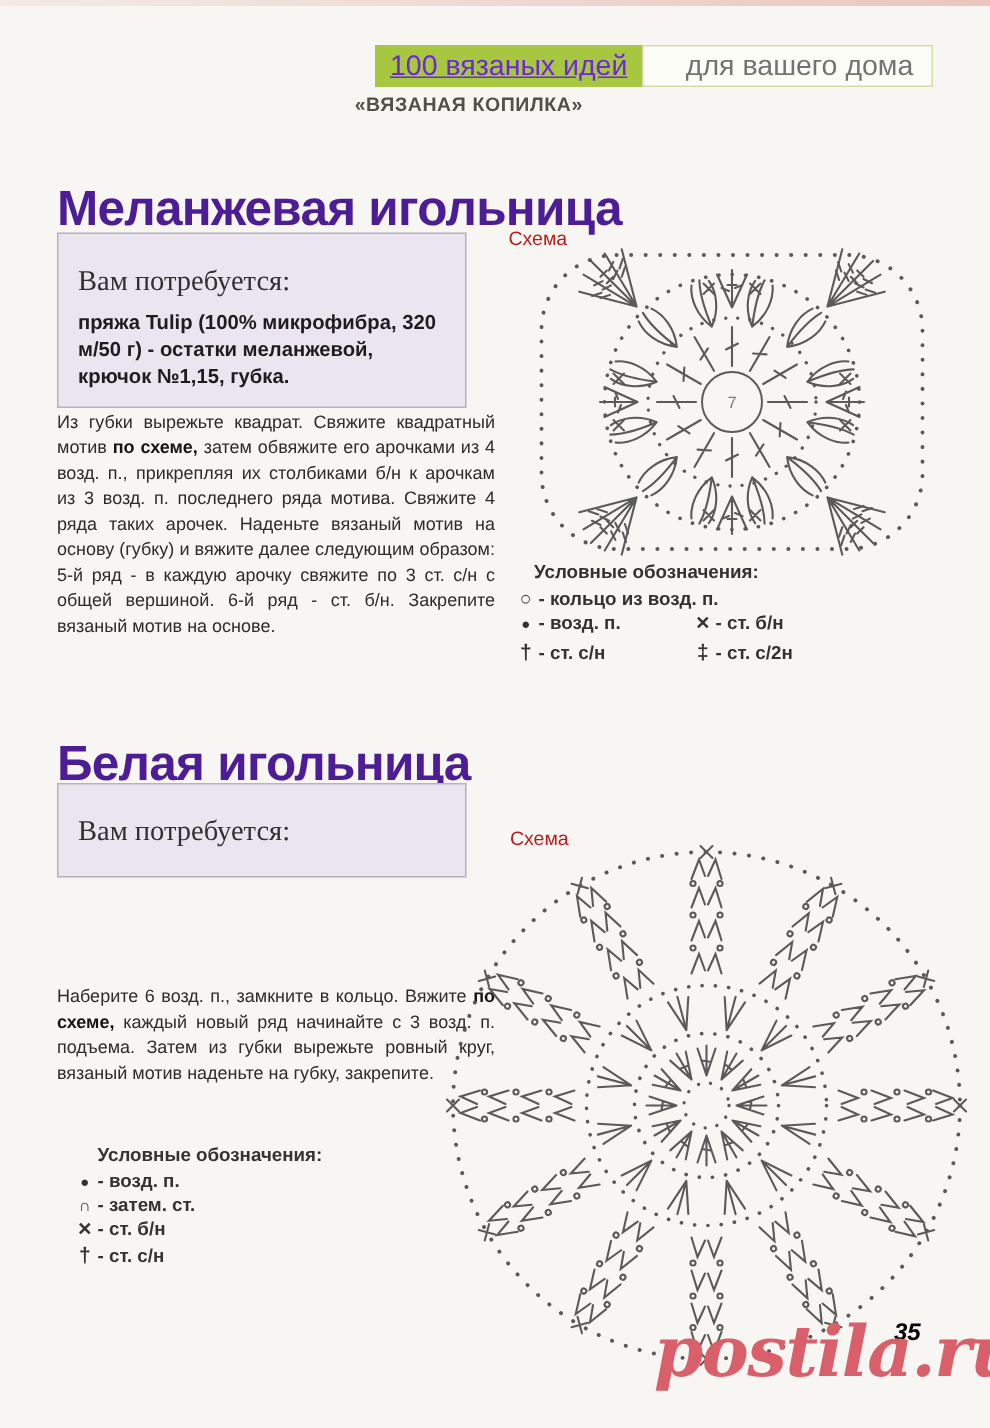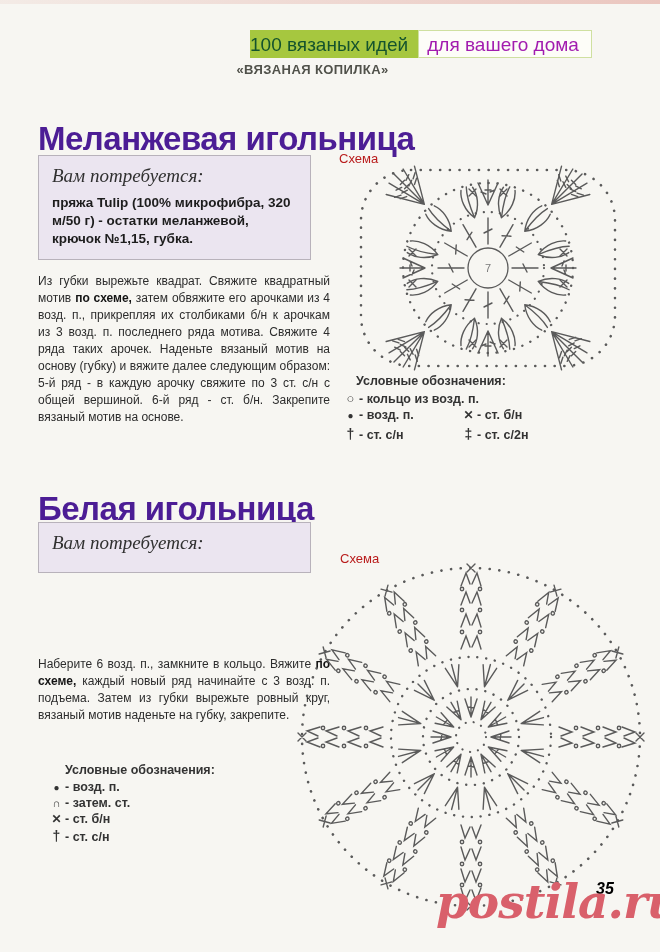--- a/index.html
+++ b/index.html
@@ -3,35 +3,35 @@
 <meta charset="utf-8">
 <style>
   html,body{margin:0;padding:0;background:#c9c6bf;}
   .page{position:relative;width:660px;height:952px;background:#f7f6f2;overflow:hidden;
         font-family:"Liberation Sans",sans-serif;color:#2e2e2e;}
   .page::before{content:"";position:absolute;top:0;left:0;width:660px;height:4px;
         background:linear-gradient(90deg,rgba(222,170,160,.15),rgba(222,150,140,.5));}
 
   
   .hdr{position:absolute;top:30px;left:250px;display:flex;align-items:stretch;height:28px;}
-  .hdr-green{background:#a6c73f;color:#14532d;font-size:19px;padding:2px 10px 0 0;display:flex;align-items:center;}
-  .hdr-white{background:#fdfdf8;border:1px solid #cfe0a0;color:#a21caf;font-size:19px;
-             padding:2px 12px 0 8px;display:flex;align-items:center;}
+  .hdr-green{background:#a6c73f;color:#6d28d9;font-size:19px;padding:2px 10px 0 10px;display:flex;align-items:center;text-decoration:underline;}
+  .hdr-white{background:#fdfdf8;border:1px solid #cfe0a0;color:#737373;font-size:19px;
+             padding:2px 12px 0 28px;display:flex;align-items:center;}
   .hdr-sub{position:absolute;top:62px;left:0;width:625px;text-align:center;font-size:13px;
            font-weight:bold;color:#50514a;letter-spacing:.4px;}
 
   
   .title{position:absolute;left:38px;font-size:33px;font-weight:bold;color:#4c1d95;letter-spacing:-.5px;}
   .t1{top:98px;} .t2{top:468px;}
 
   
   .matbox{position:absolute;left:38px;width:246px;background:#ebe5f0;border:1px solid #b8b2bb;
           padding:9px 12px 11px 13px;}
   .mb1{top:155px;} .mb2{top:522px;}
-  .mat-h{font-family:"Liberation Serif",serif;font-size:19px;color:#303030;margin:0 0 7px 0;font-weight:normal;font-style:italic;}
+  .mat-h{font-family:"Liberation Serif",serif;font-size:19px;color:#303030;margin:12px 0 7px 0;font-weight:normal;}
   .mat-p{font-size:13.5px;font-weight:bold;line-height:18px;color:#1d1d1d;margin:0;}
 
   
   .bodytxt{position:absolute;left:38px;width:292px;font-size:12px;line-height:17px;
            color:#2c2c2c;text-align:justify;}
   .b1{top:261px;} .b2{top:644px;}
   .bodytxt b{color:#141414;}
 
   
   .schema-lbl{position:absolute;font-size:13px;font-weight:normal;color:#b91c1c;}

